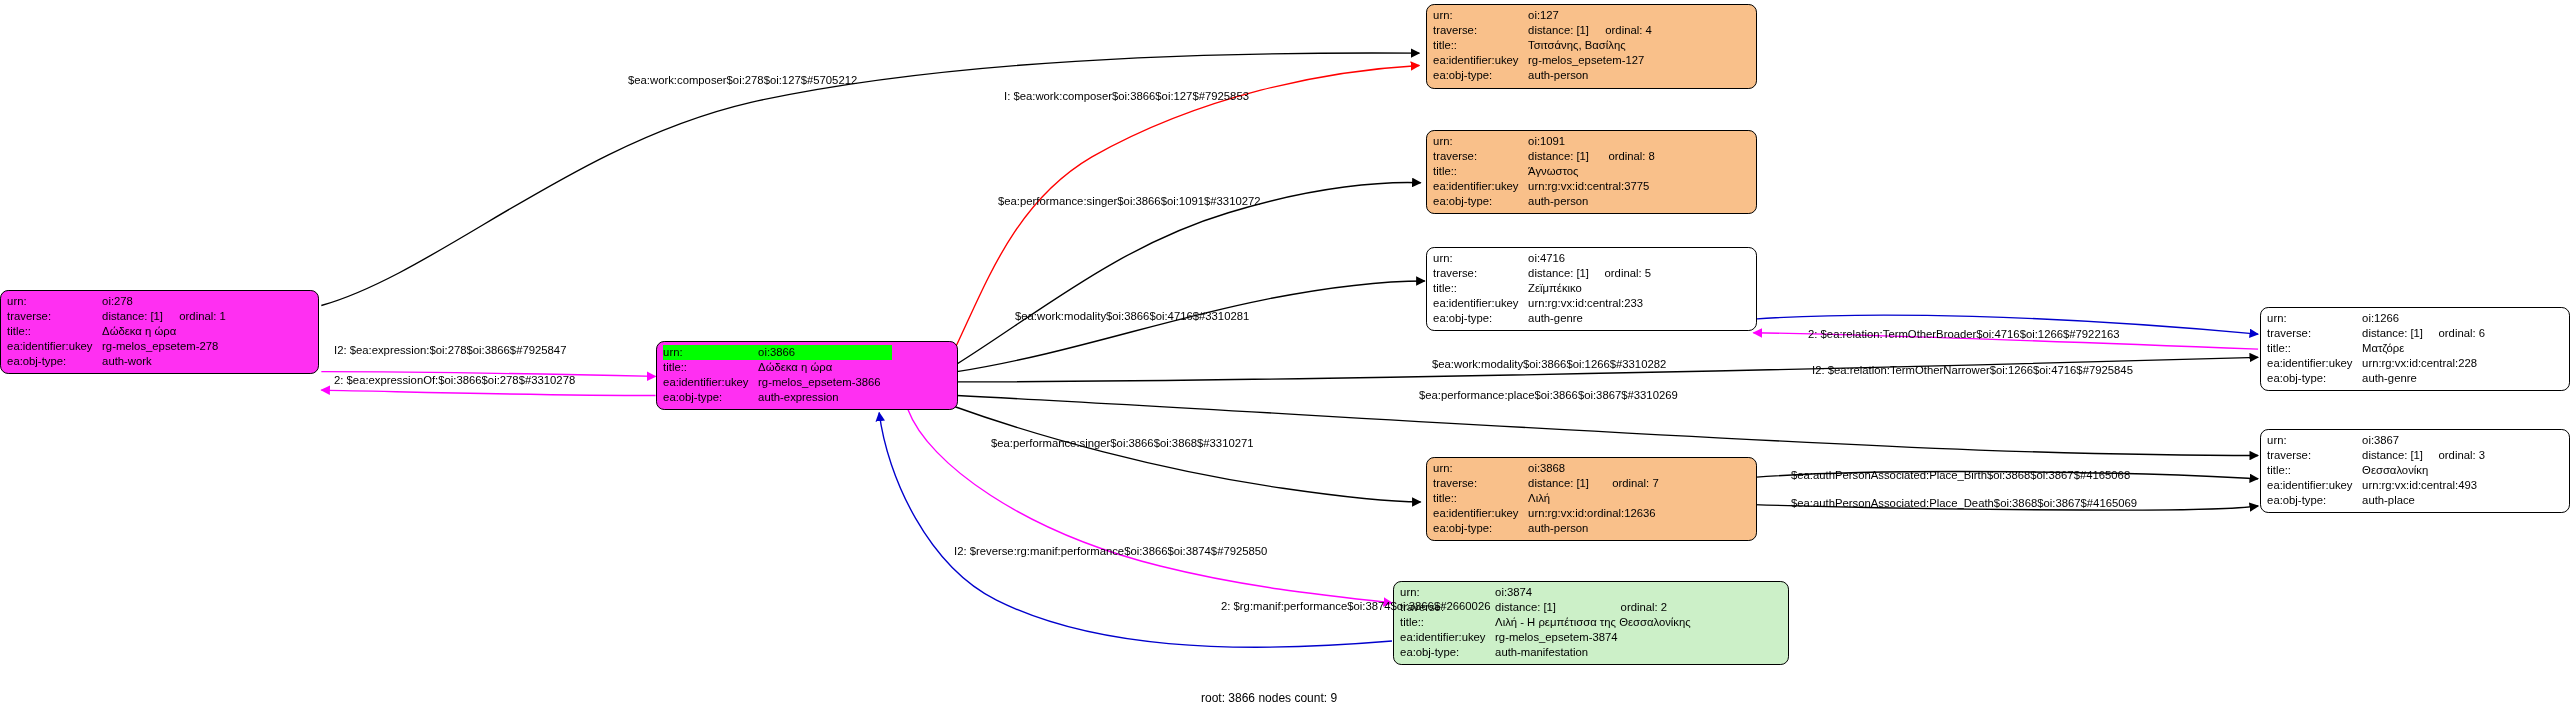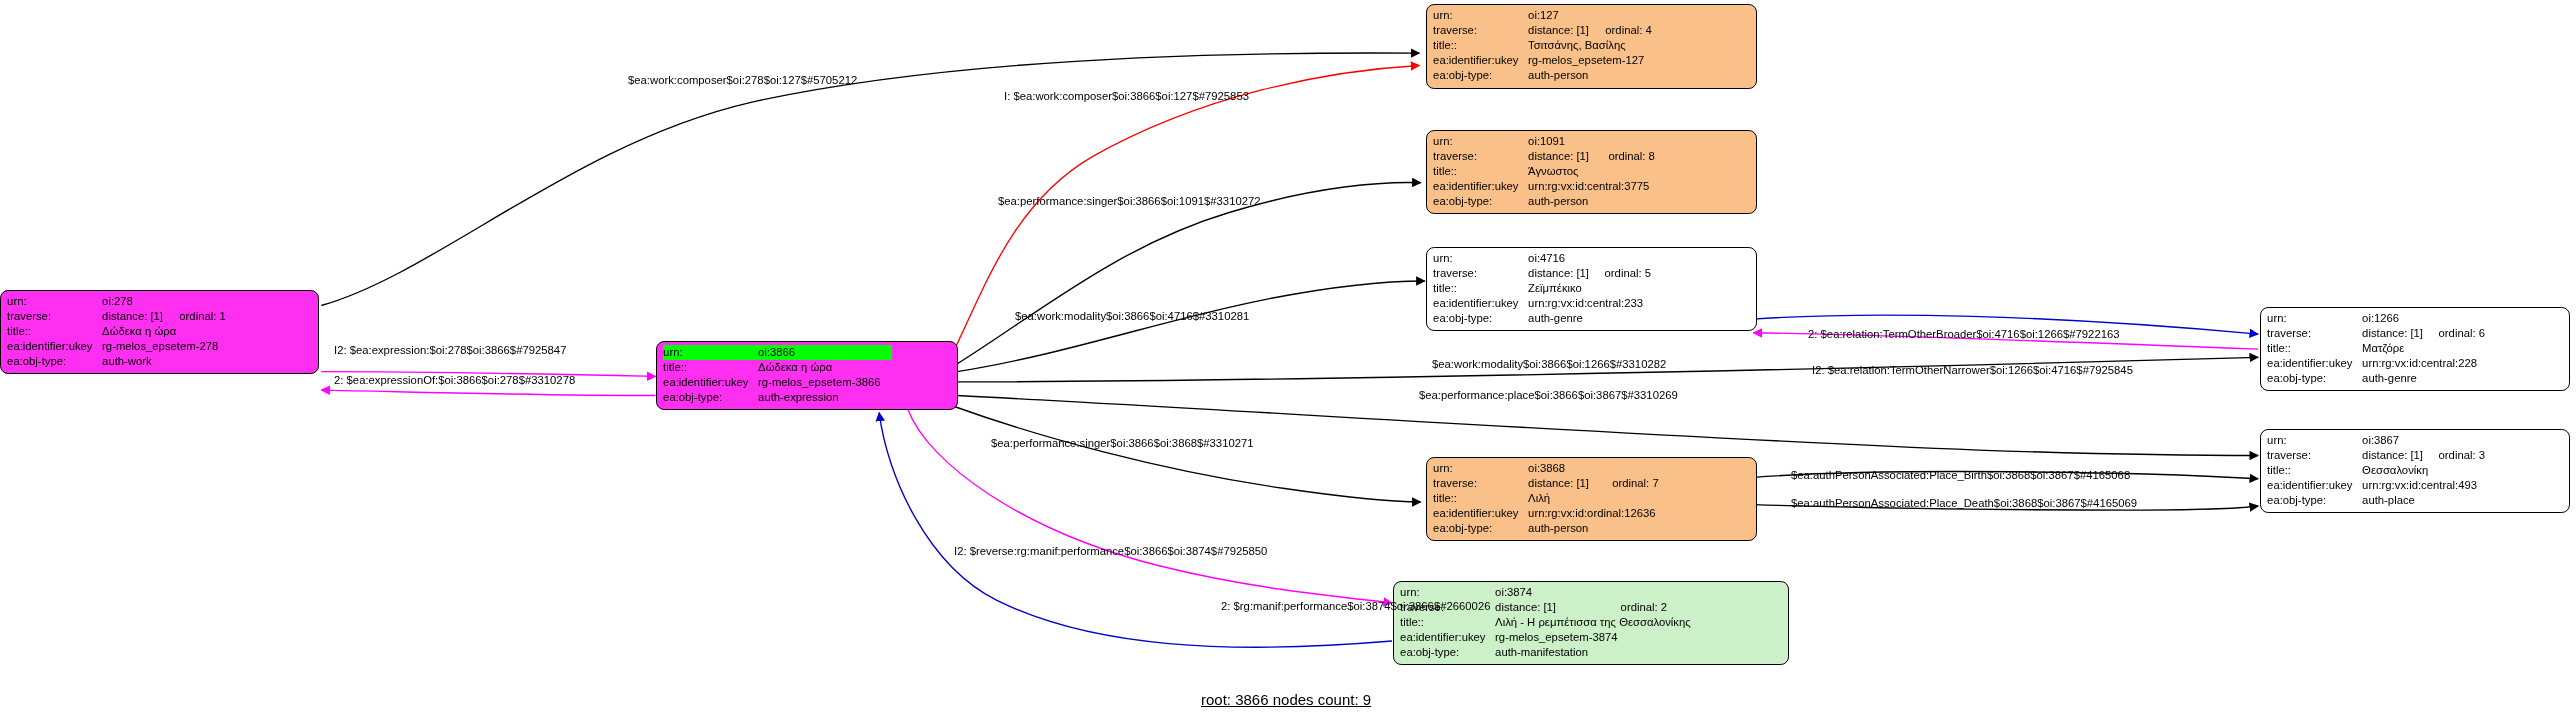--- a/index.html
+++ b/index.html
@@ -35,24 +35,23 @@
   .edge-label {
     position:absolute;
     font-size:11.3px;
     line-height:13px;
     color:#000;
     white-space:nowrap;
     background:transparent;
   }
   .footer-label {
     position:absolute;
-    font-size:15px;
+    font-size:12px;
     color:#000;
     white-space:nowrap;
-    text-decoration:underline;
   }
 </style>
 </head>
 <body>
 
 <div id="canvas">
 
   <svg class="edges" viewBox="0 0 3775 1047">
     <defs>
       <marker id="ar-black" viewBox="0 0 10 10" refX="9" refY="5" markerWidth="7" markerHeight="7" orient="auto-start-reverse">

